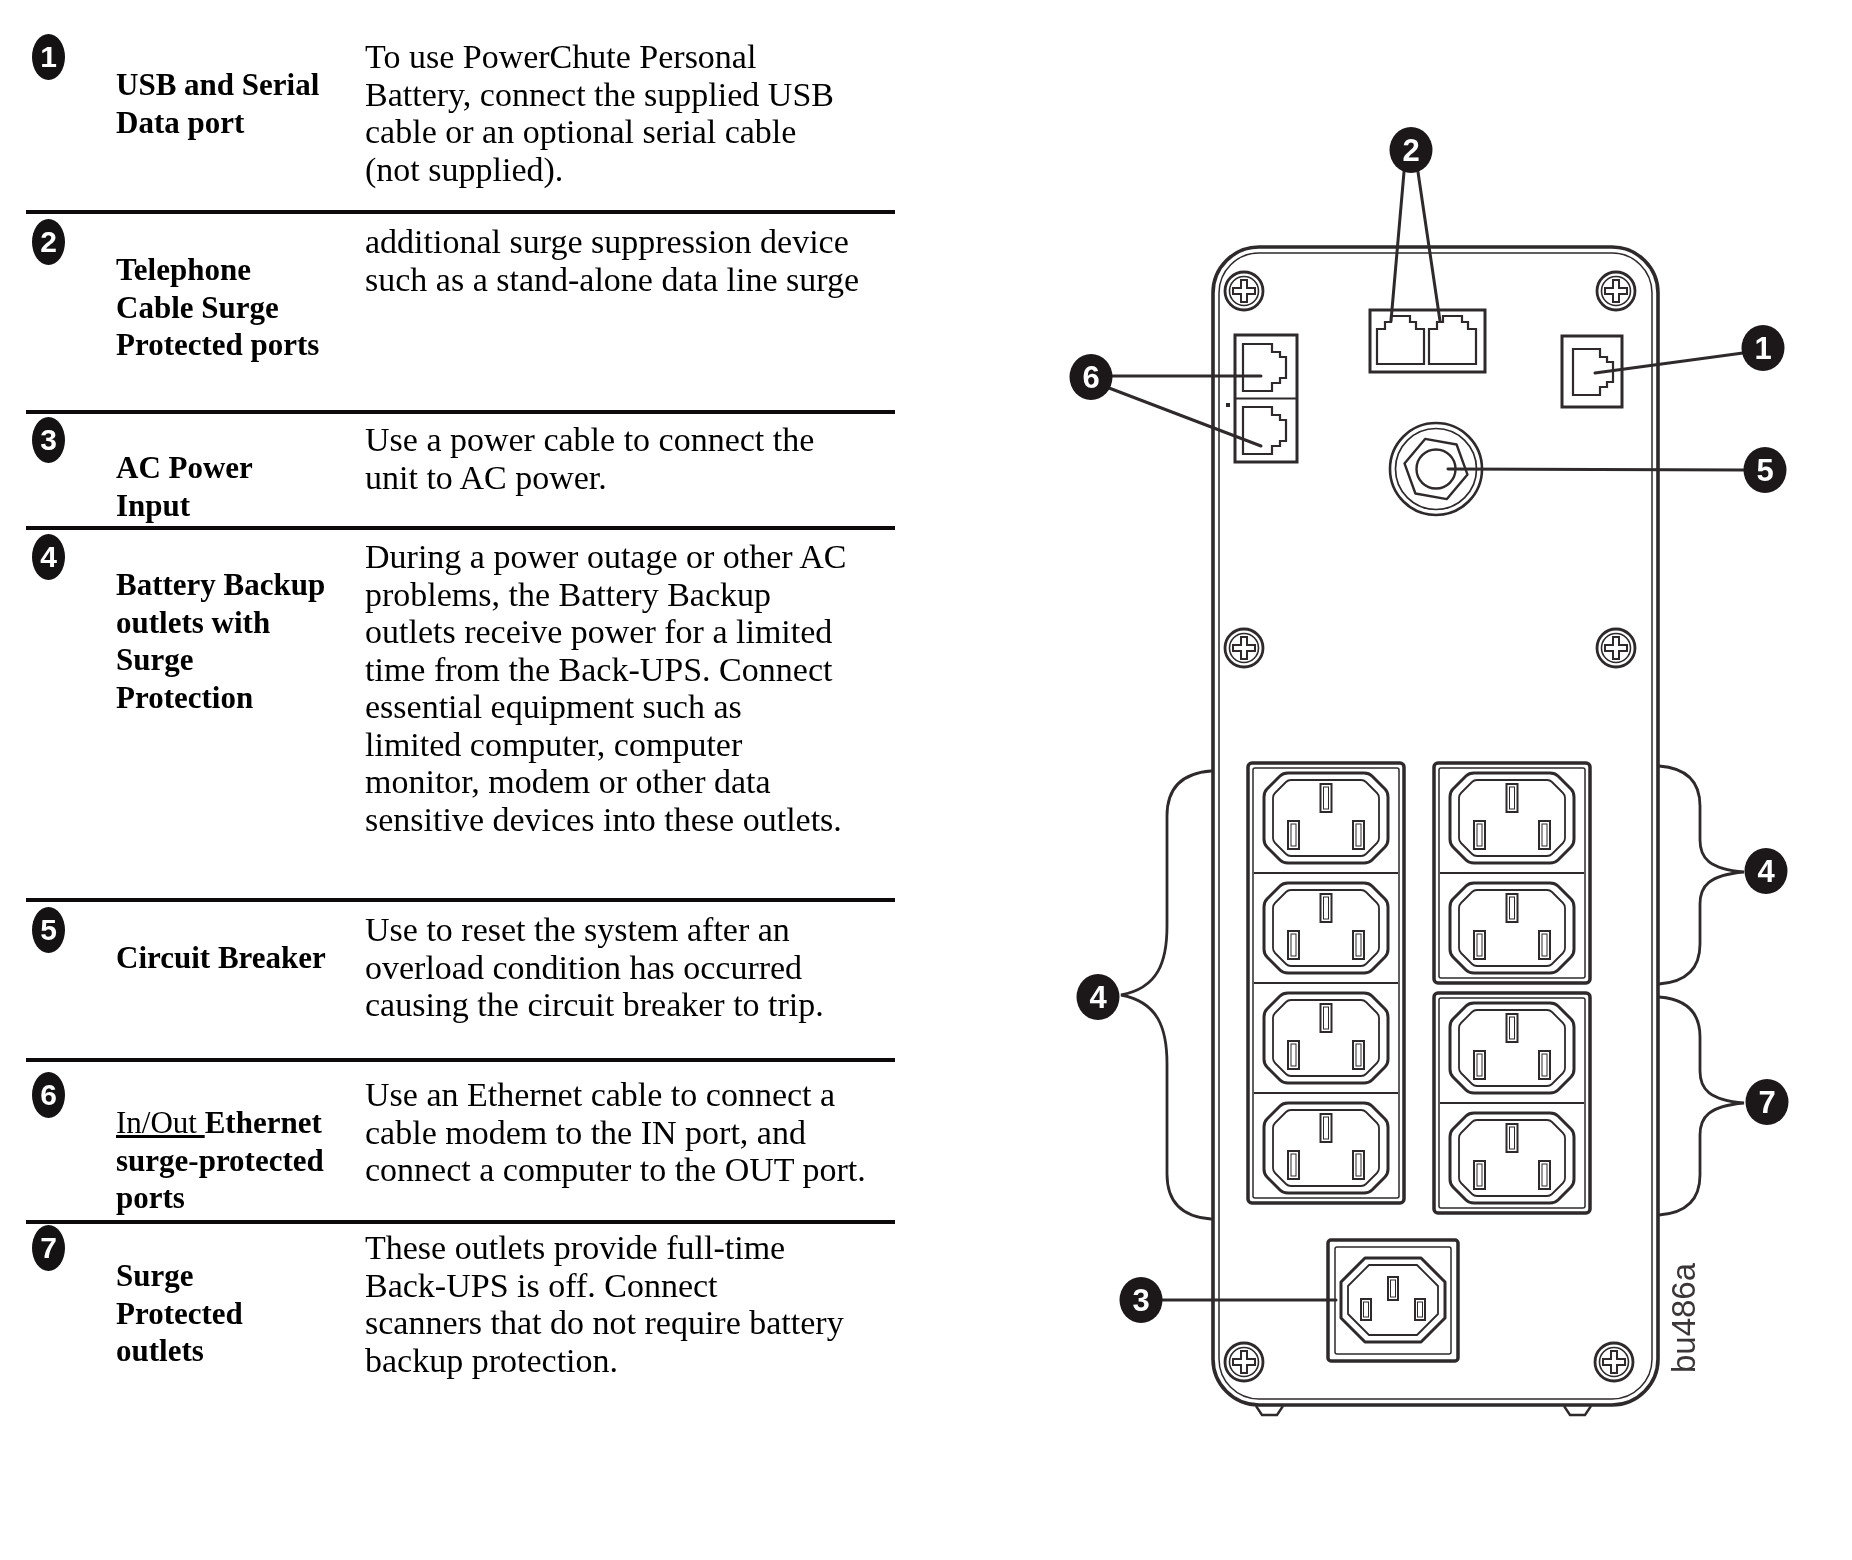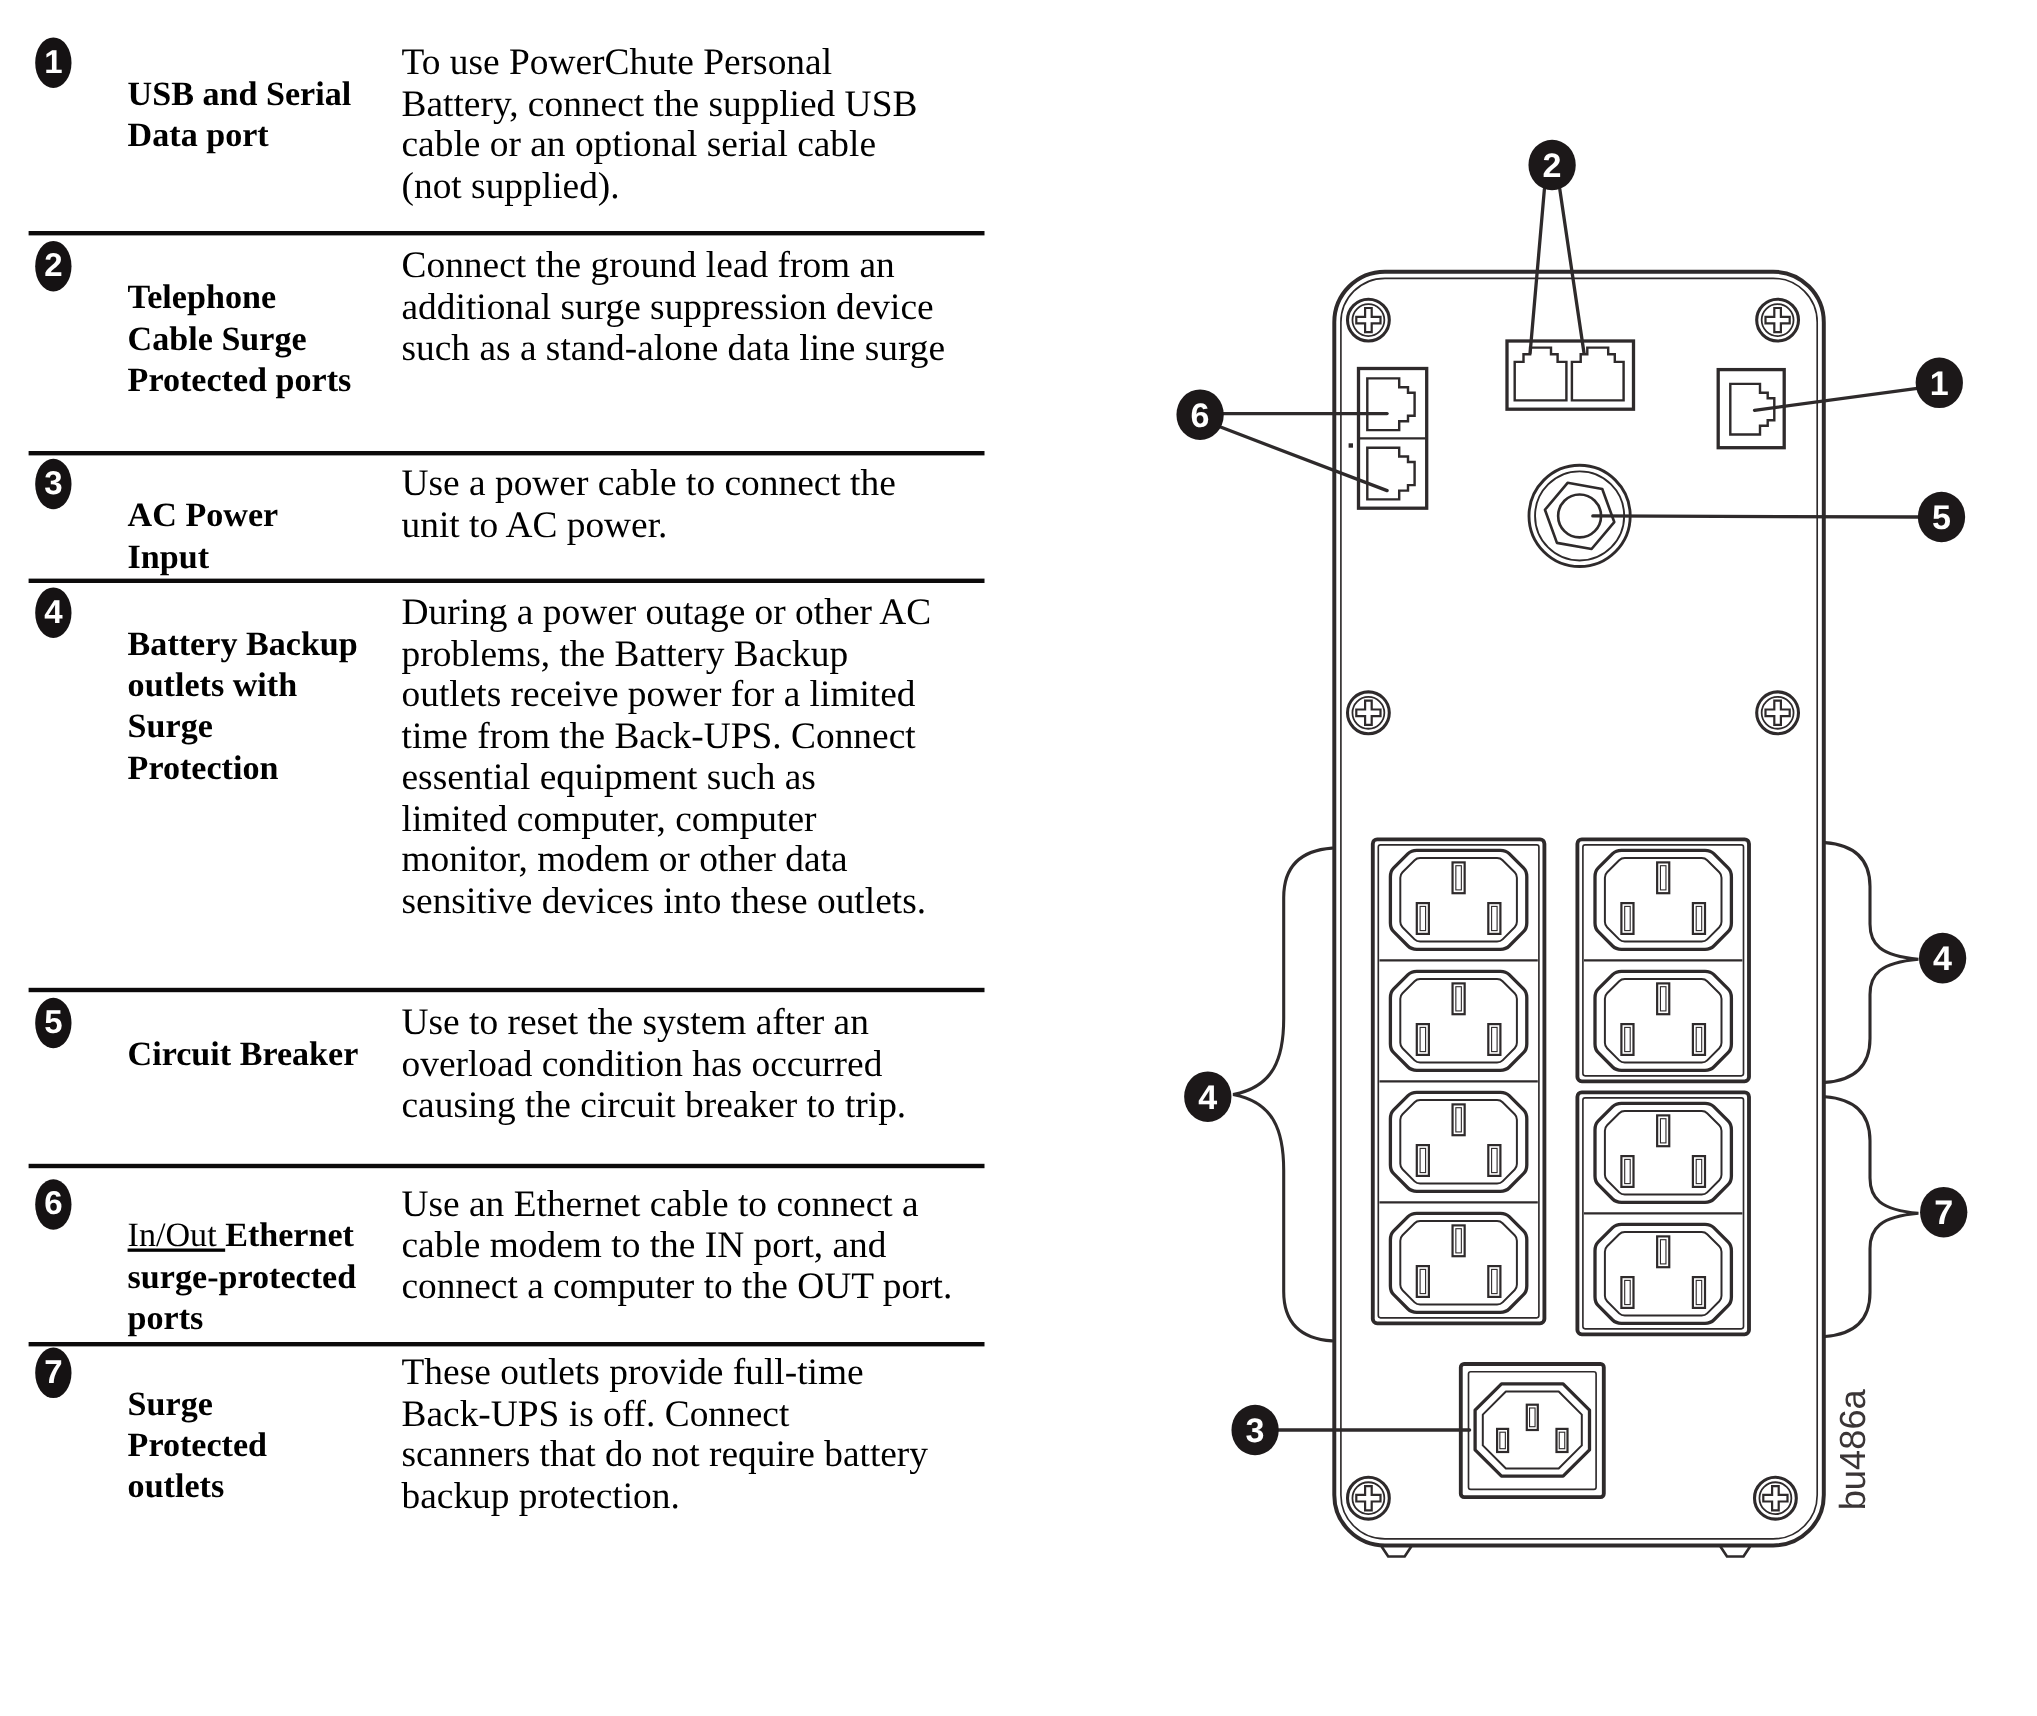--- a/index.html
+++ b/index.html
@@ -43,21 +43,20 @@
       </div>
     </div>
     <div class="trow" style="top: 223px;">
       <div class="bullet">2</div>
       <div class="ttitle">
         <div><span>Telephone</span></div>
         <div><span>Cable Surge</span></div>
         <div><span>Protected ports</span></div>
       </div>
       <div class="tdesc">
-        <div>Connect the ground lead from an</div>
         <div>additional surge suppression device</div>
         <div>such as a stand-alone data line surge</div>
       </div>
     </div>
     <div class="trow" style="top: 421px;">
       <div class="bullet">3</div>
       <div class="ttitle">
         <div><span>AC Power</span></div>
         <div><span>Input</span></div>
       </div>

